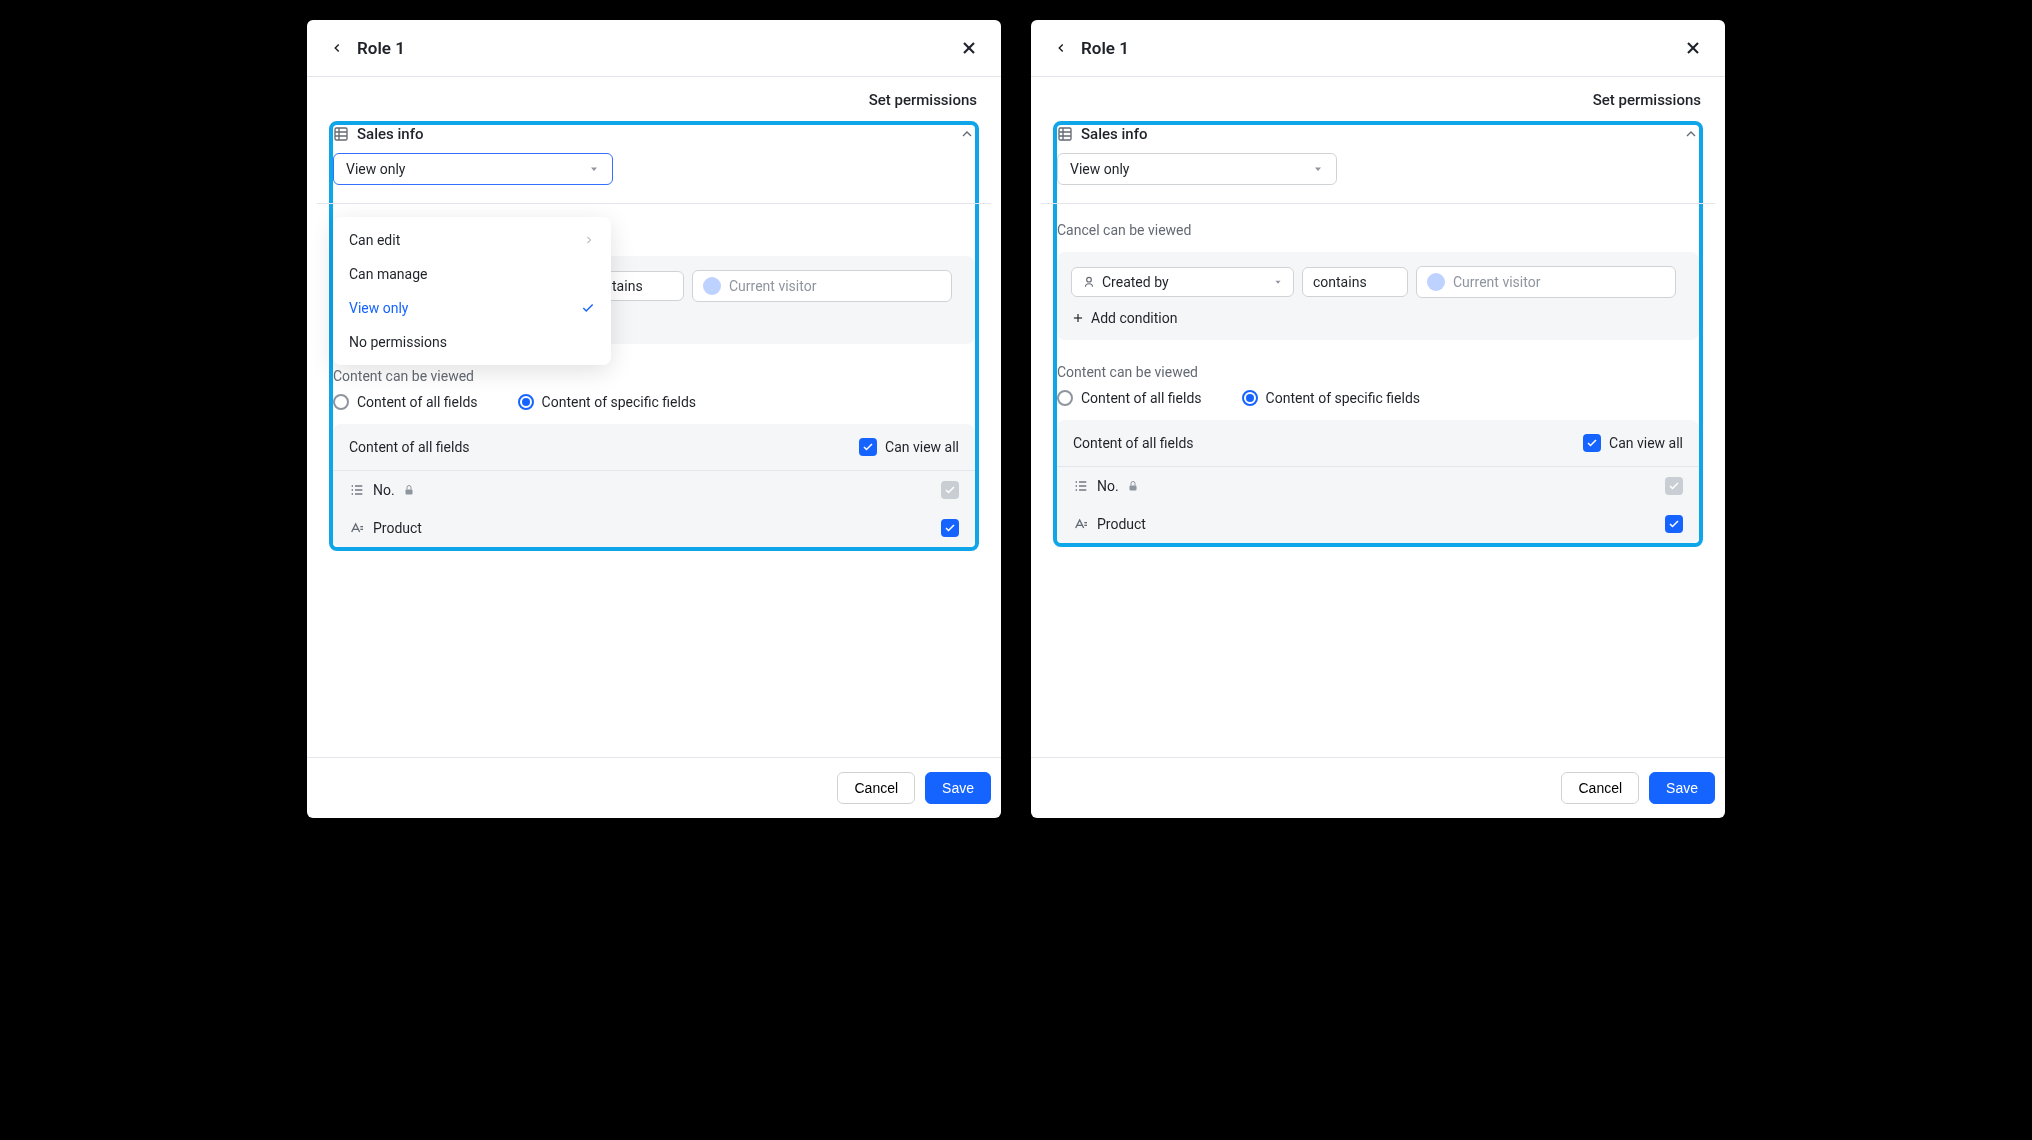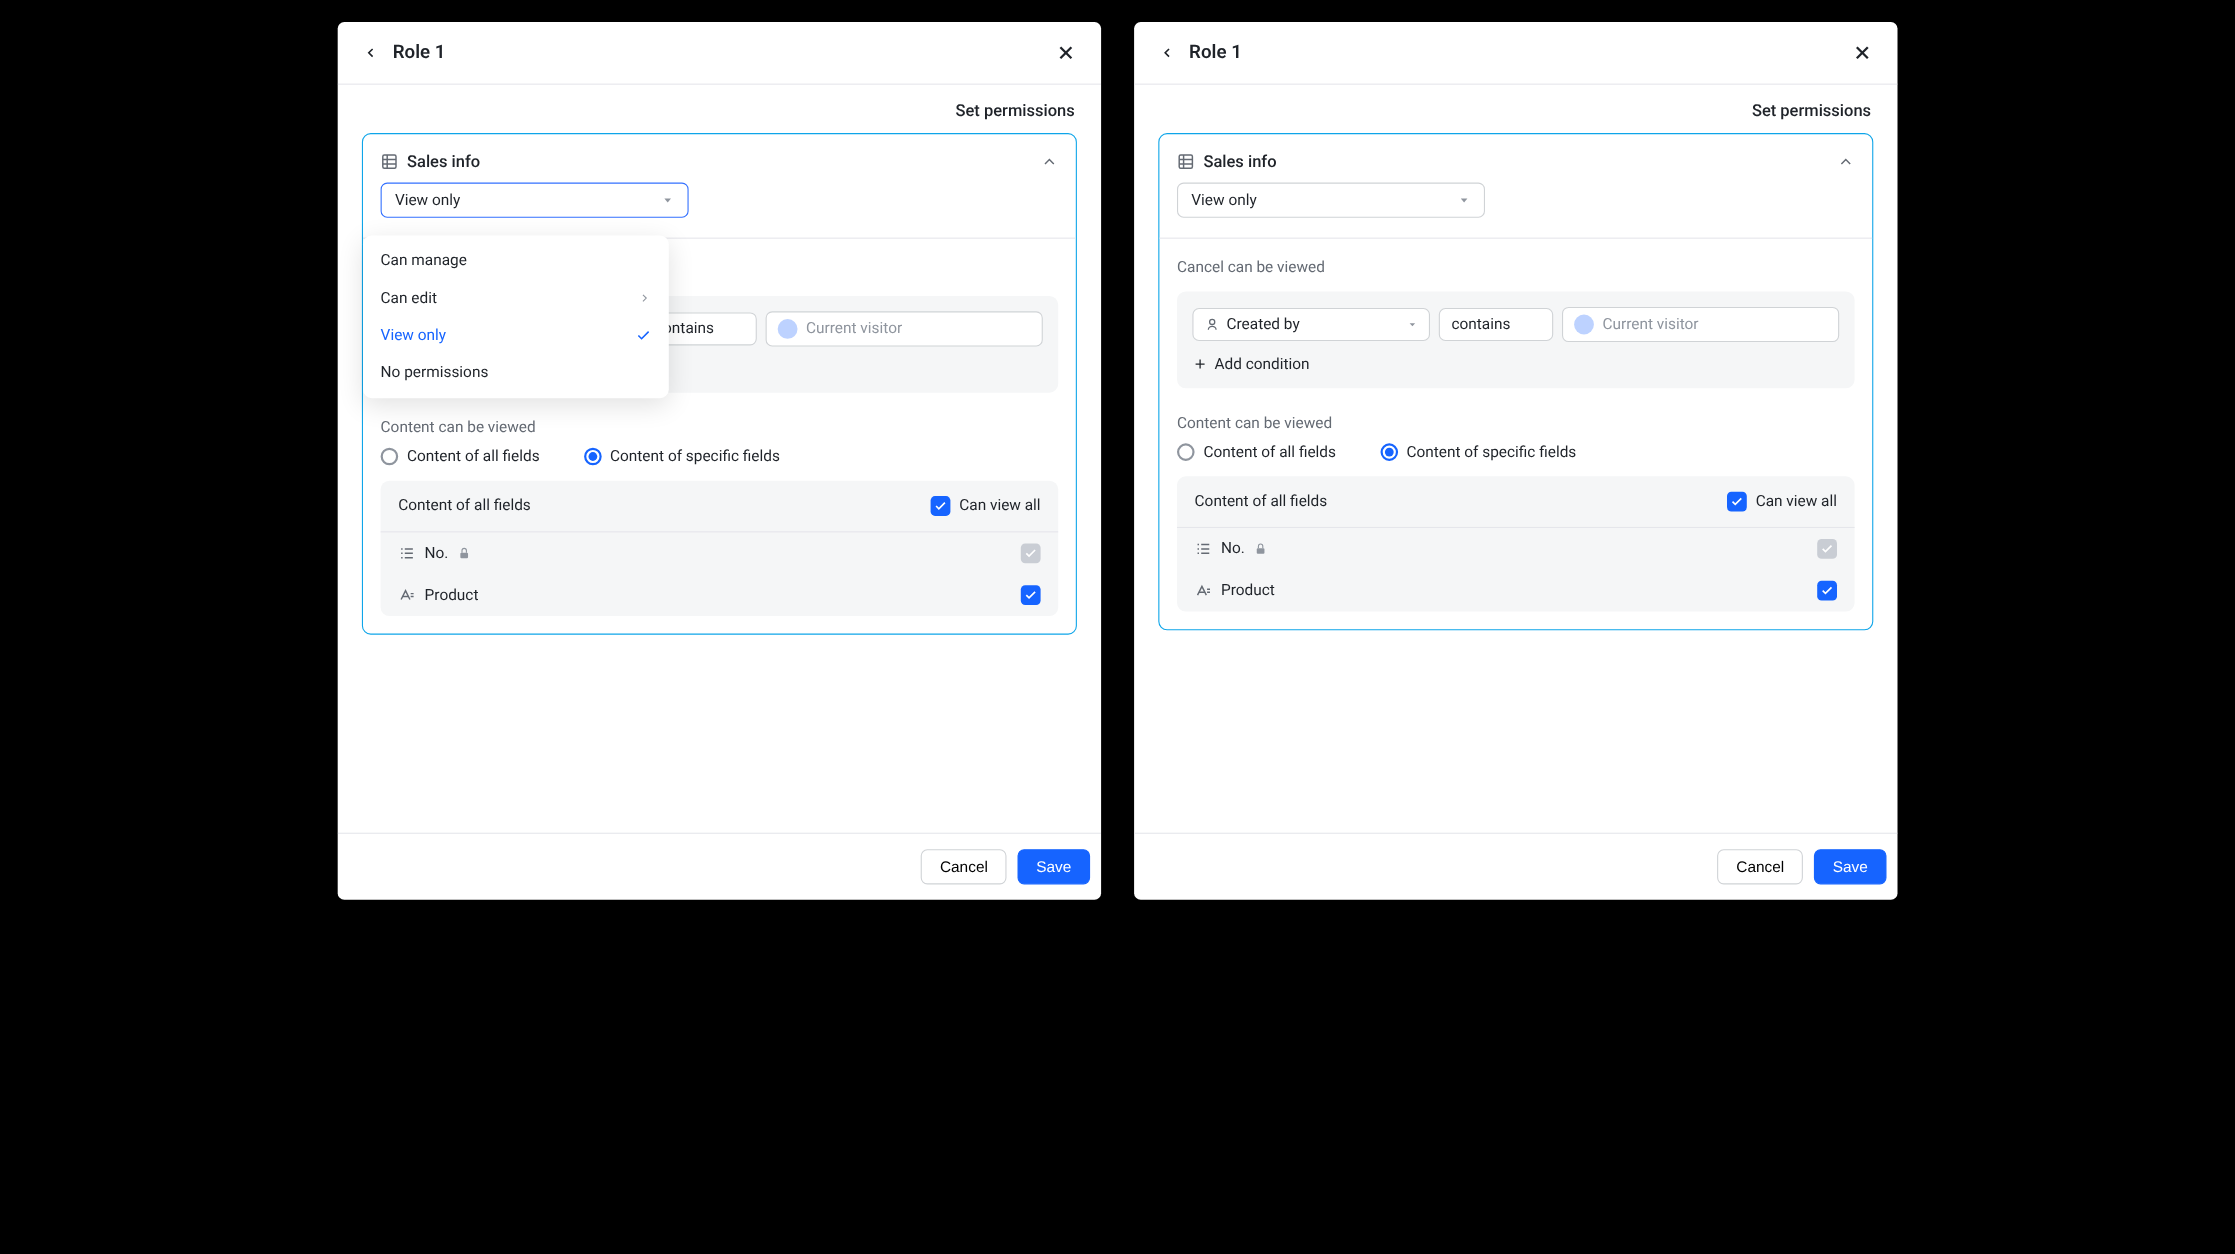--- a/index.html
+++ b/index.html
@@ -28,23 +28,22 @@
   align-items: center;
   padding: 16px 20px;
   border-bottom: 1px solid #e5e6eb;
 }
 .back-icon { width: 20px; height: 20px; display: flex; align-items: center; justify-content: center; cursor: pointer; margin-right: 10px; }
 .title { font-size: 17px; font-weight: 600; flex: 1; }
 .close-icon { width: 24px; height: 24px; display: flex; align-items: center; justify-content: center; cursor: pointer; }
 .subheader { padding: 14px 24px 12px; font-size: 15px; font-weight: 500; text-align: right; }
 .content { flex: 1; padding: 0 22px; overflow-y: auto; position: relative; }
 .card {
-  border: 1px solid #0ea5e9;
+  border: 4px solid #0ea5e9;
   border-radius: 8px;
-  padding: 16px;
   position: relative;
 }
 .card-head { display: flex; align-items: center; gap: 8px; margin-bottom: 10px; }
 .table-icon { width: 16px; height: 16px; }
 .card-title { font-size: 15px; font-weight: 500; }
 .collapse-icon { margin-left: auto; color: #646a73; cursor: pointer; }
 .select {
   border: 1px solid #d0d3d6;
   border-radius: 6px;
   padding: 7px 12px;
@@ -168,29 +167,29 @@
         <span>View only</span>
         <span class="caret">
           <svg width="12" height="12" viewBox="0 0 24 24" fill="#8f959e">
               <polygon points="6 9 18 9 12 16"></polygon>
             </svg>
         </span>
       </div>
 
       <div class="dropdown" style="top:92px; left:0;">
         <div class="dd-item">
-          <span>Can manage</span>
-        </div>
-        <div class="dd-item">
           <span>Can edit</span>
           <span class="chev">
             <svg width="12" height="12" viewBox="0 0 24 24" fill="none" stroke="#8f959e" stroke-width="2">
                 <polyline points="9 18 15 12 9 6"></polyline>
               </svg>
           </span>
+        </div>
+        <div class="dd-item">
+          <span>Can manage</span>
         </div>
         <div class="dd-item selected">
           <span>View only</span>
           <span>
             <svg width="14" height="14" viewBox="0 0 24 24" fill="none" stroke="#1664ff" stroke-width="2.5">
                 <polyline points="20 6 9 17 4 12"></polyline>
               </svg>
           </span>
         </div>
         <div class="dd-item">

